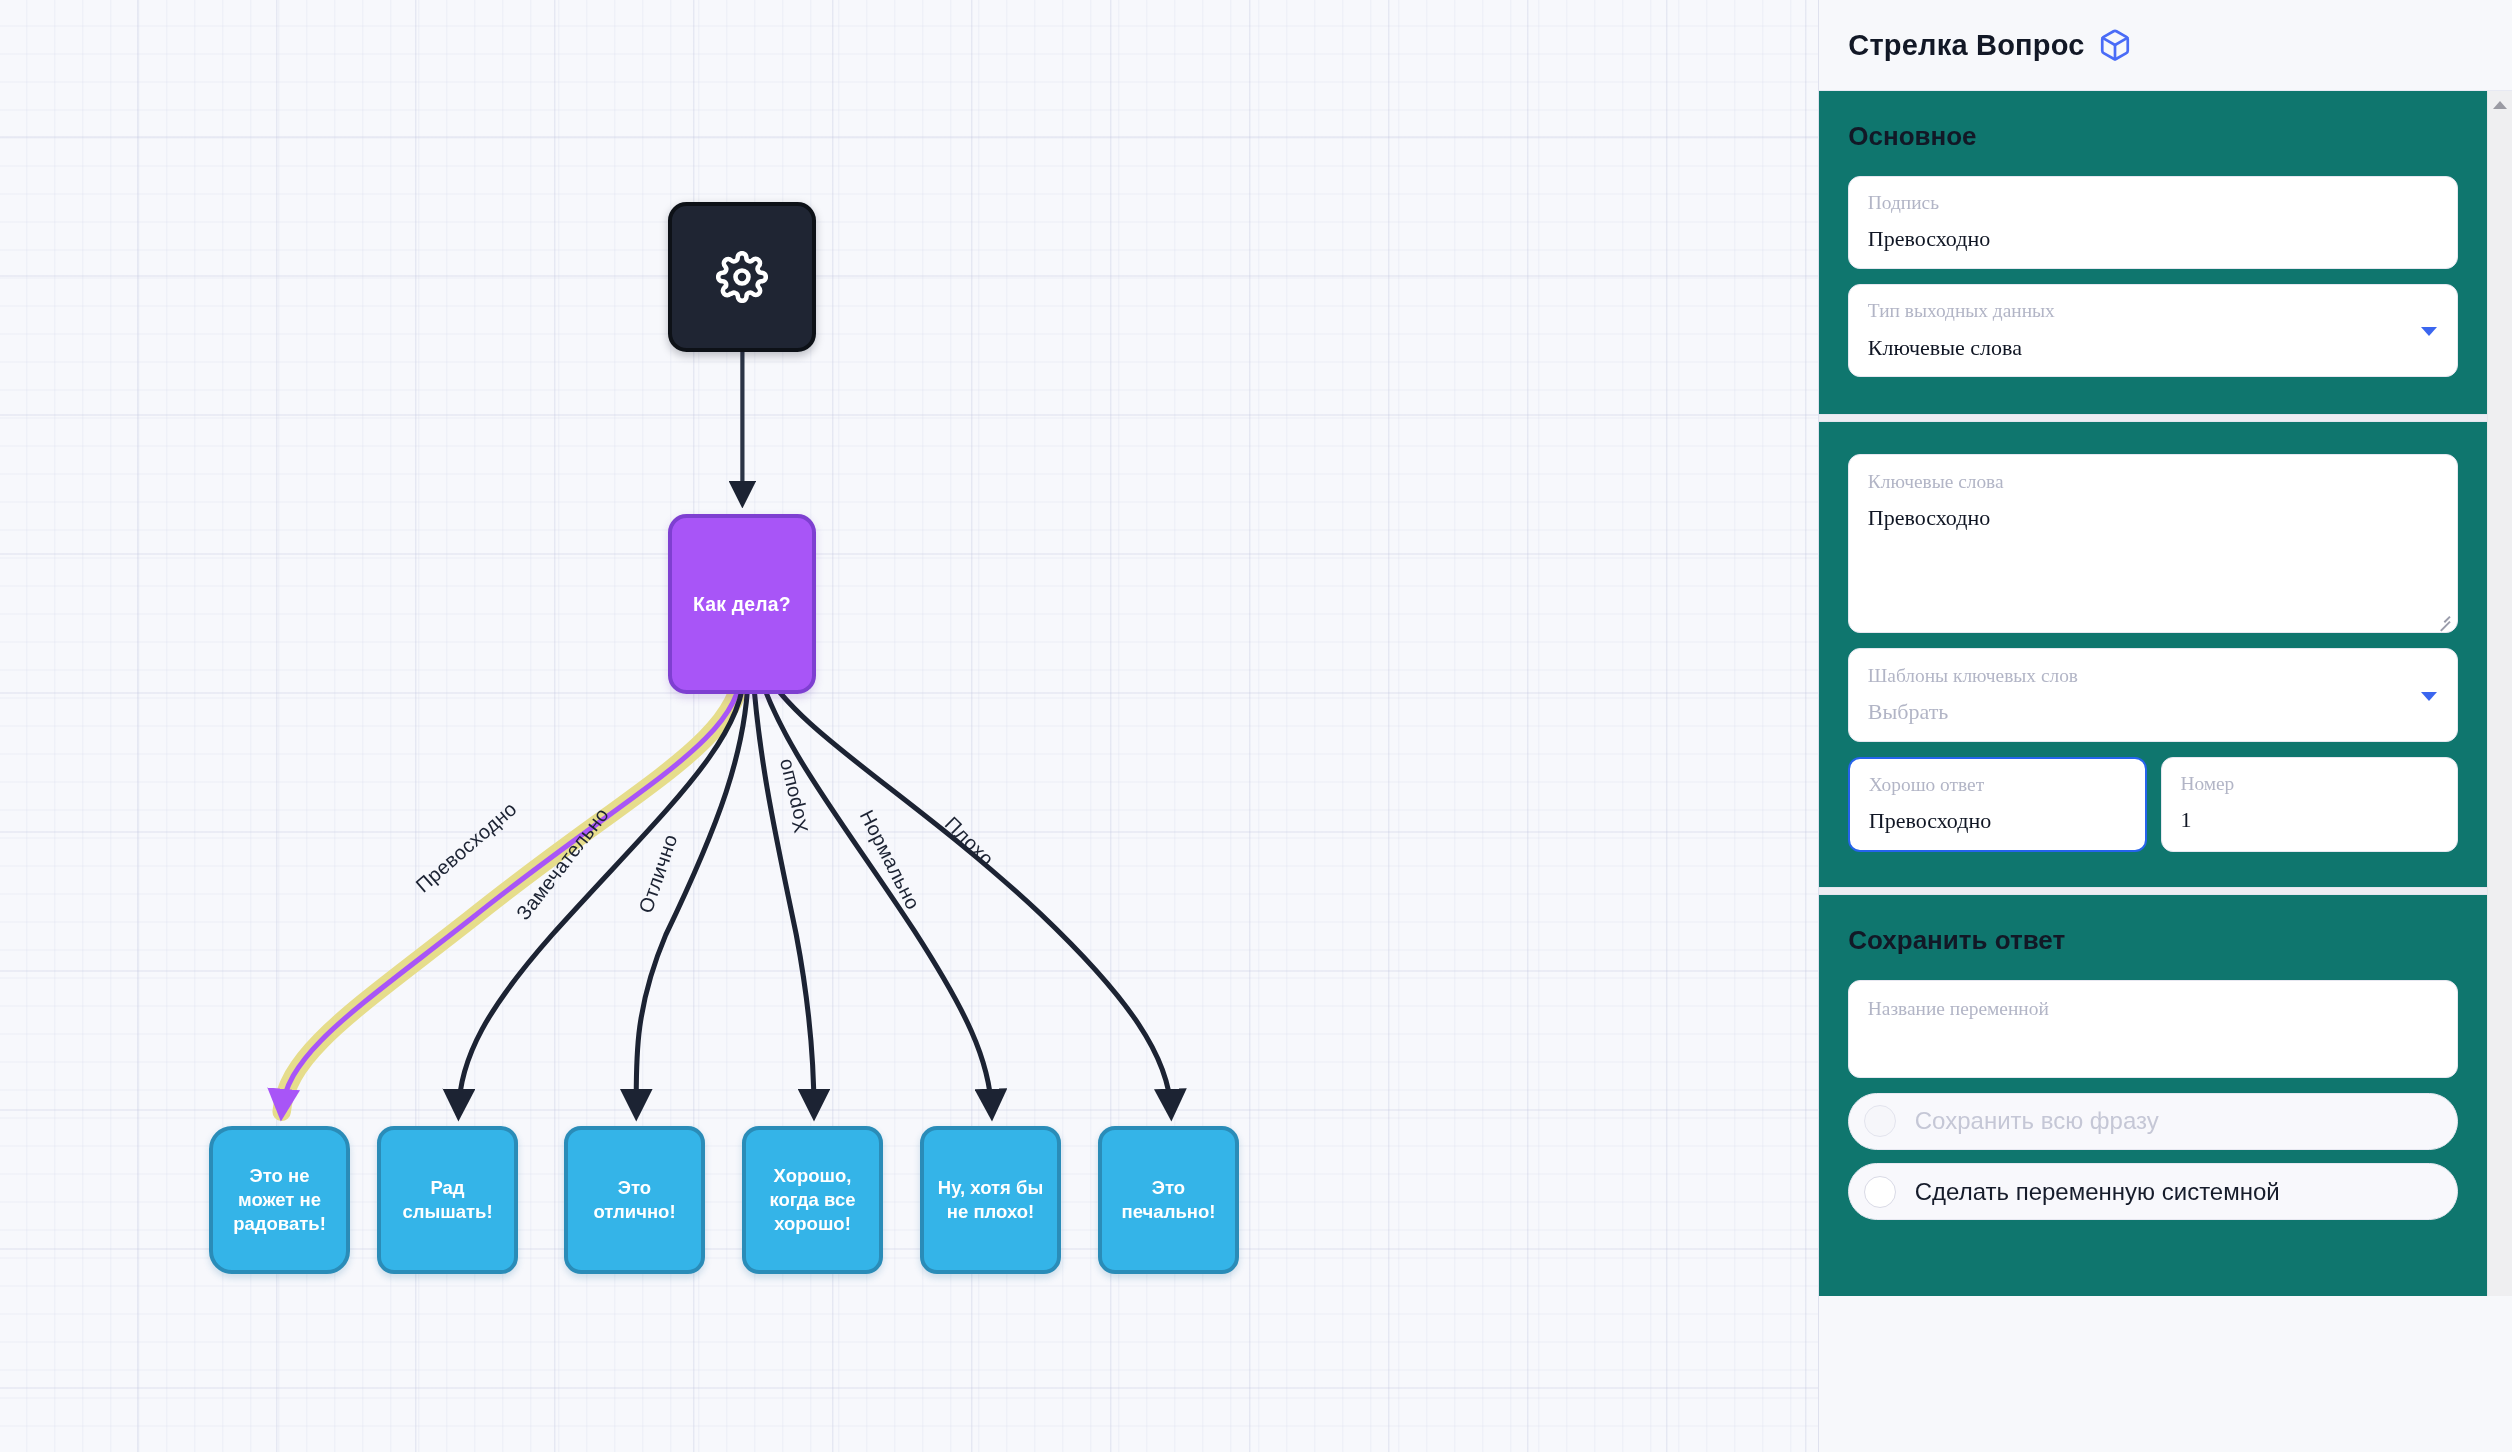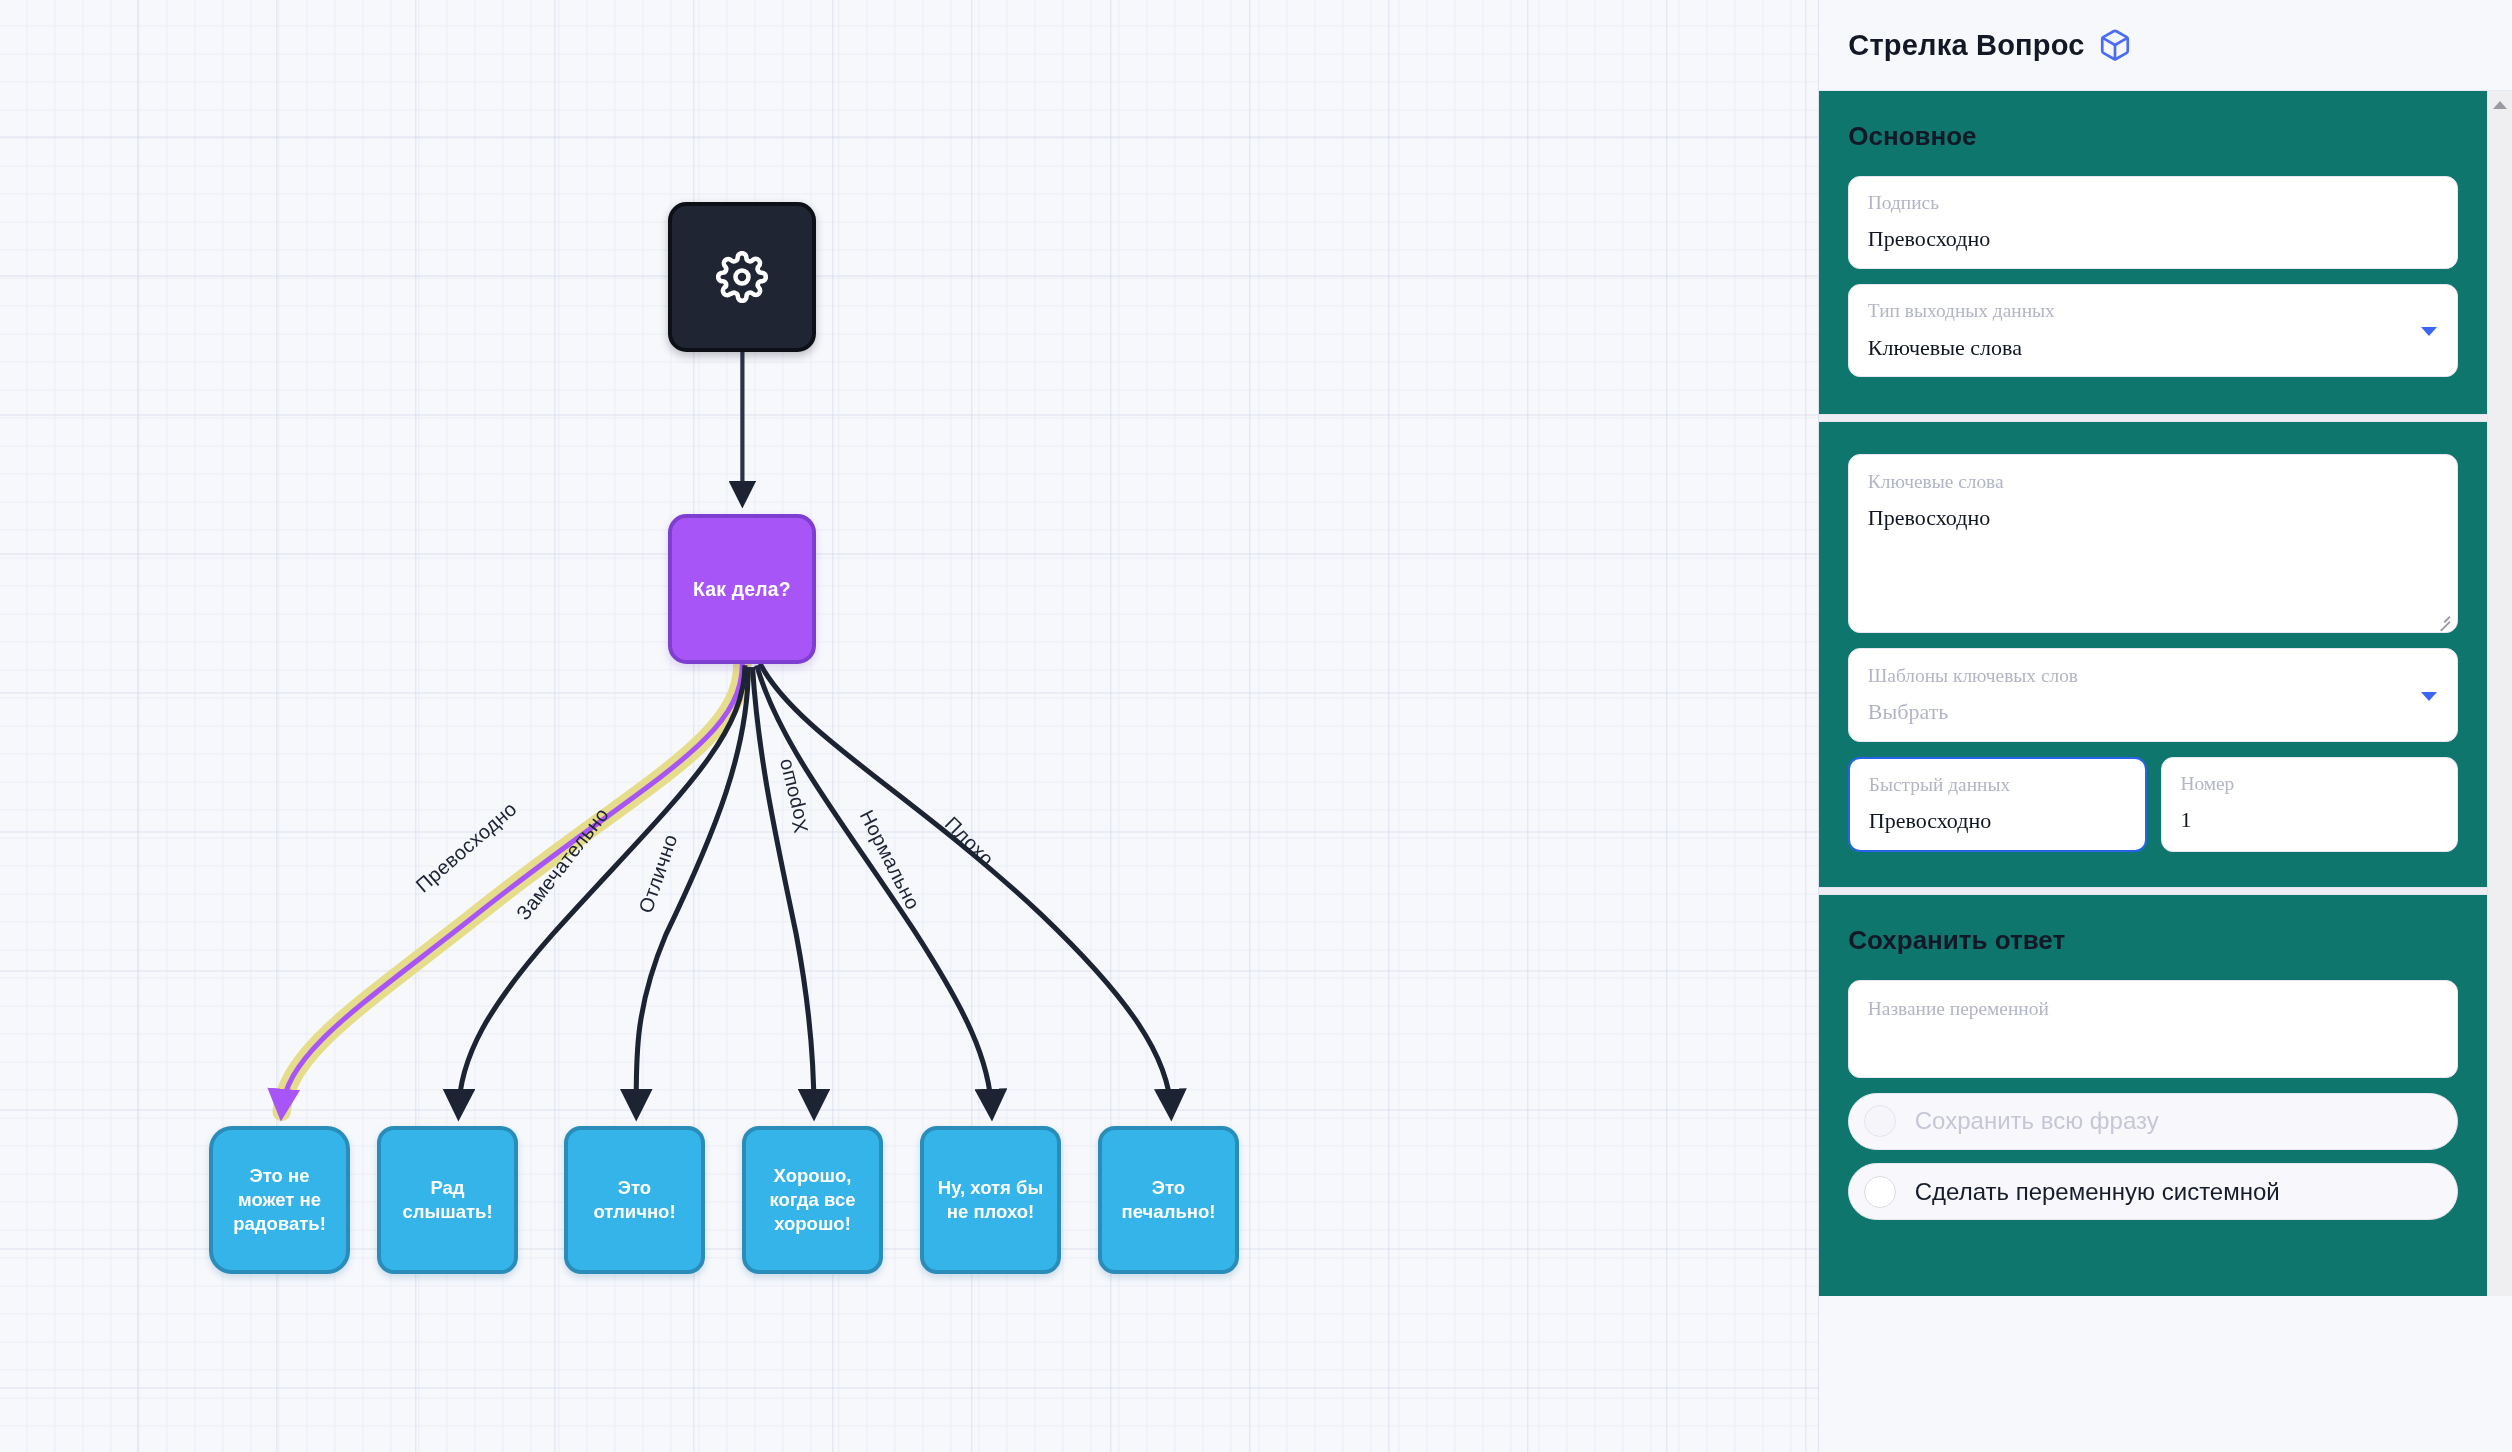--- a/index.html
+++ b/index.html
@@ -40,21 +40,21 @@
   .node-start {
     width: 148px; height: 150px;
     left: 668px; top: 202px;
     background: #1f2533;
     border: 4.2px solid #0d1117;
     box-shadow: 0 3.4px 8.4px rgba(15,20,35,.25);
   }
   .node-start svg { width: 52px; height: 52px; }
 
   .node-question {
-    width: 148px; height: 150px;
+    width: 148px; height: 180px;
     left: 668px; top: 514px;
     background: #a855f7;
     border: 4.2px solid #7e3fd1;
     color: #ffffff;
     font-weight: bold;
     font-size: 19.4px;
     letter-spacing: 0.2px;
     box-shadow: 0 3.4px 8.4px rgba(100,50,180,.18);
   }
 
@@ -297,21 +297,21 @@
         </div>
 
         <div class="field">
           <div class="field-label">Шаблоны ключевых слов</div>
           <div class="field-value placeholder">Выбрать</div>
           <span class="caret"></span>
         </div>
 
         <div class="row-two">
           <div class="field focused">
-            <div class="field-label">Быстрый данных</div>
+            <div class="field-label">Хорошо ответ</div>
             <div class="field-value">Превосходно</div>
           </div>
           <div class="field">
             <div class="field-label">Номер</div>
             <div class="field-value">1</div>
           </div>
         </div>
         <div style="height:20px"></div>
       </div>
 

